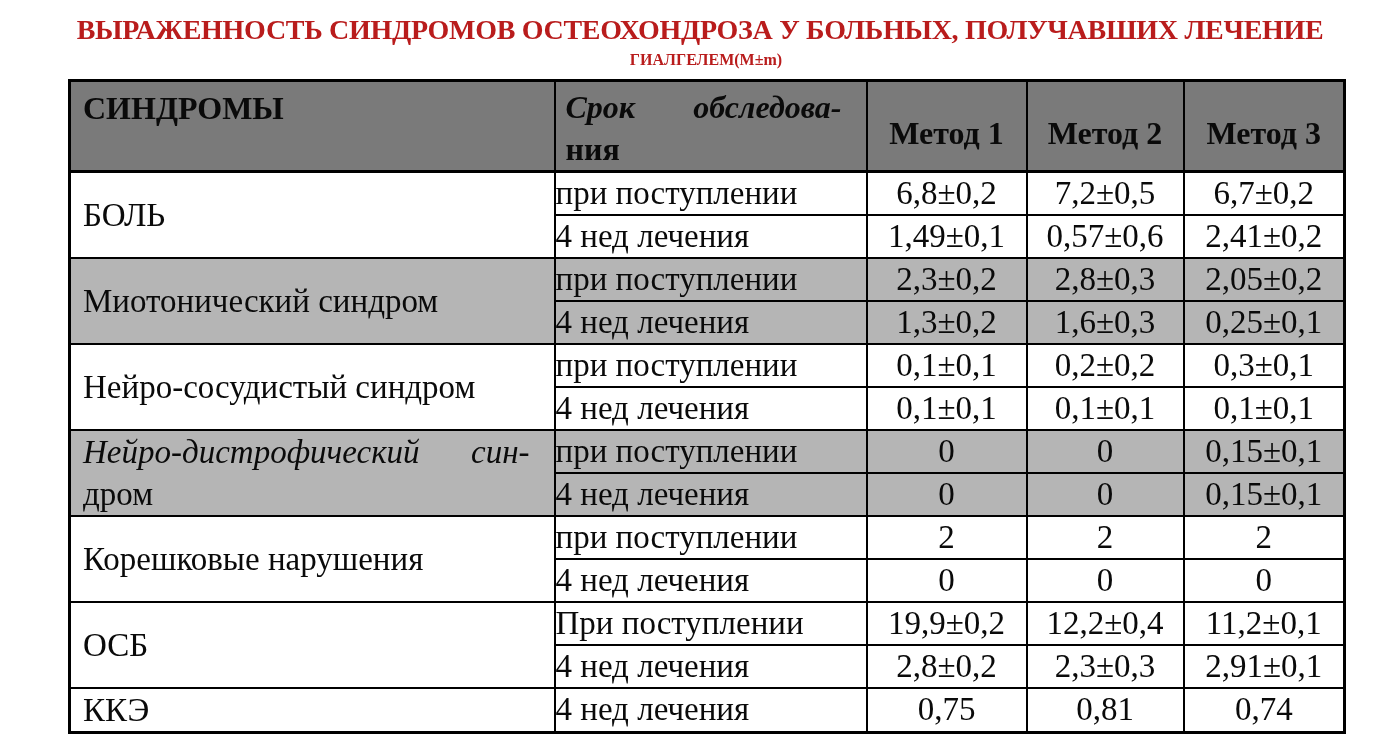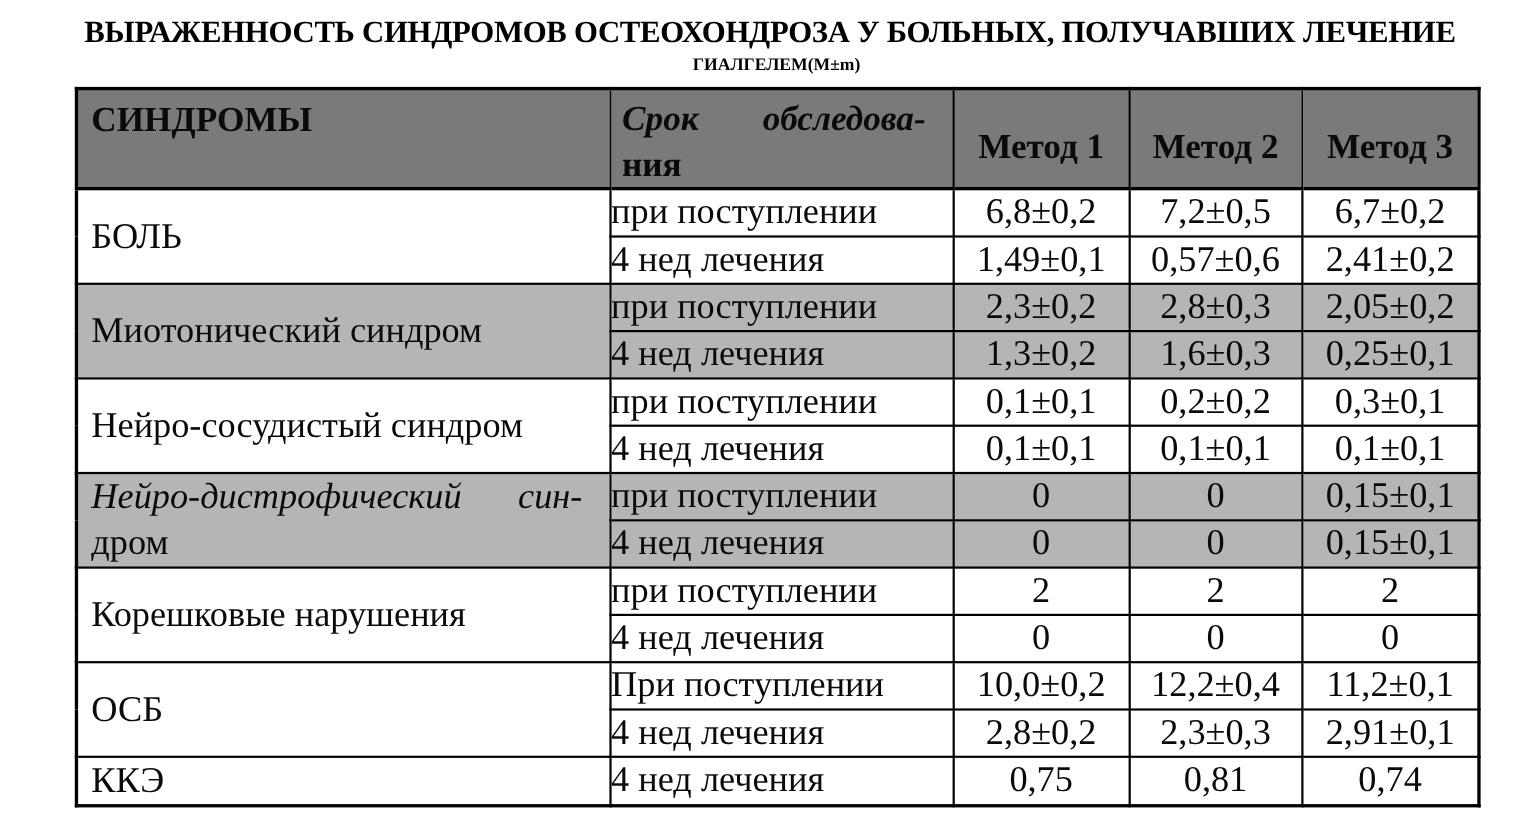--- a/index.html
+++ b/index.html
@@ -8,21 +8,21 @@
     background: #ffffff;
     font-family: "Liberation Serif", "DejaVu Serif", serif;
     overflow: hidden;
   }
   .page { width: 1400px; height: 746px; position: relative; }
 
   .title-block {
     padding-top: 13px;
     text-align: center;
     font-weight: bold;
-    color: #000000;
+    color: #b91c1c;
   }
   .title-line1 {
     font-size: 28px;
     line-height: 33px;
     white-space: nowrap;
     letter-spacing: -0.3px;
   }
   .title-line2 {
     font-size: 16px;
     line-height: 28px;
@@ -201,21 +201,21 @@
           <td class="period">4 нед лечения</td>
           <td class="value">0</td>
           <td class="value">0</td>
           <td class="value">0</td>
         </tr>
         <tr>
           <td class="syndrome" rowspan="2">
             <div>ОСБ</div>
           </td>
           <td class="period">При поступлении</td>
-          <td class="value">10,0±0,2</td>
+          <td class="value">19,9±0,2</td>
           <td class="value">12,2±0,4</td>
           <td class="value">11,2±0,1</td>
         </tr>
         <tr>
           <td class="period">4 нед лечения</td>
           <td class="value">2,8±0,2</td>
           <td class="value">2,3±0,3</td>
           <td class="value">2,91±0,1</td>
         </tr>
         <tr>

